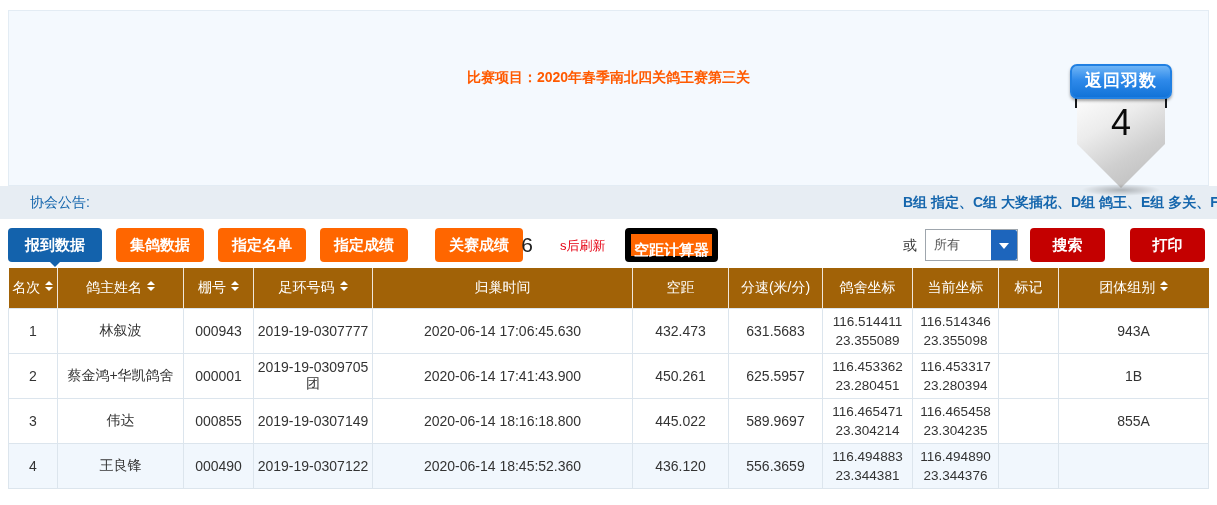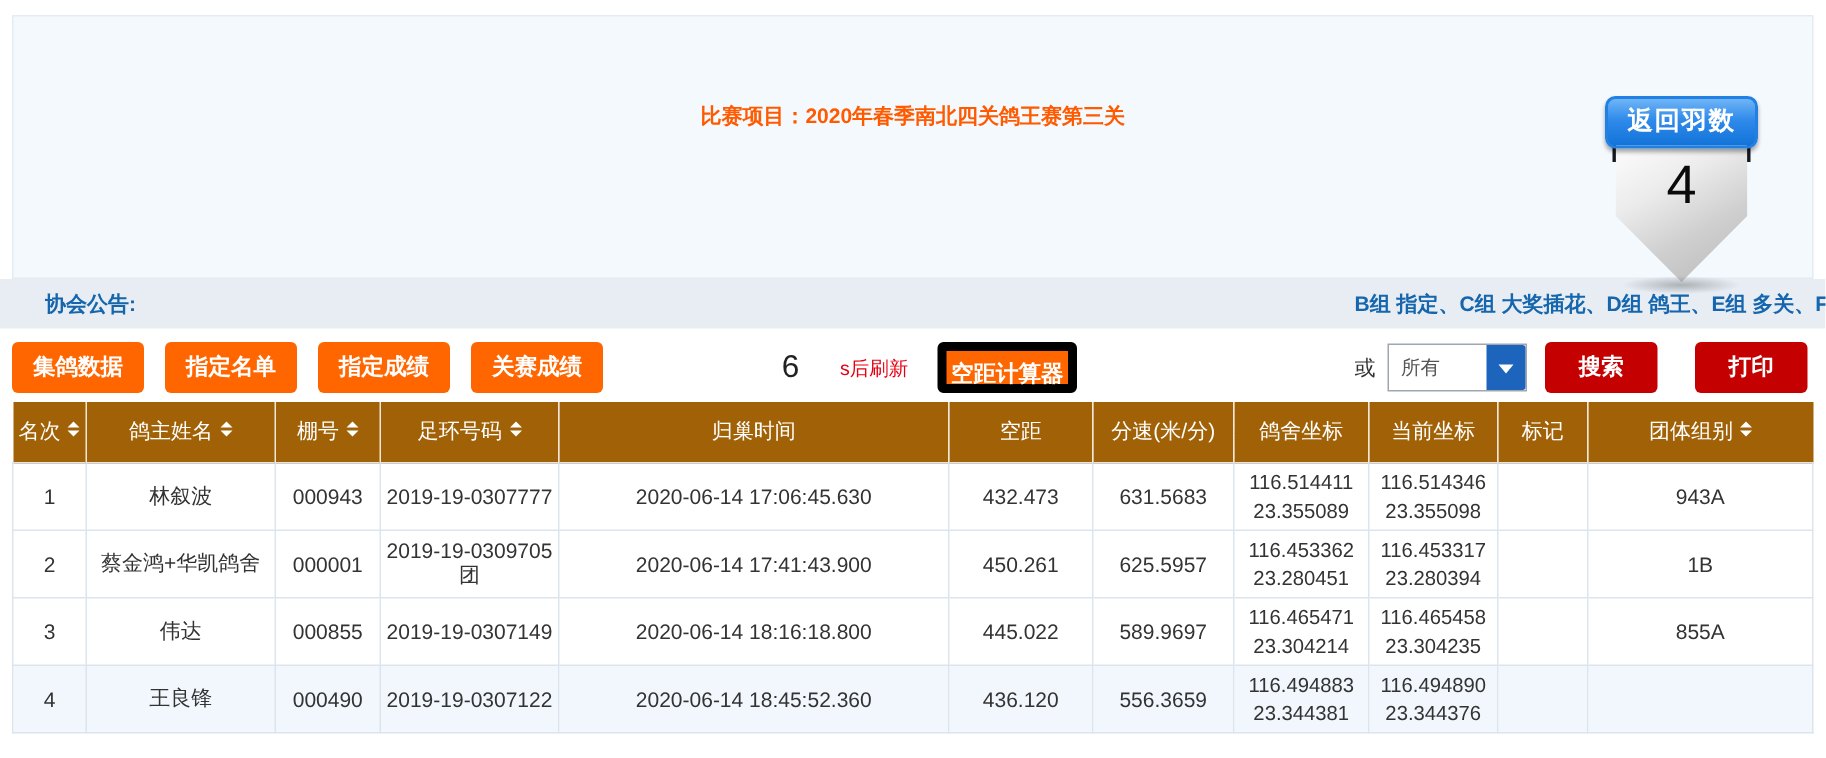--- a/index.html
+++ b/index.html
@@ -35,21 +35,21 @@
     background:linear-gradient(#6fb5f6 0%,#2f8aea 45%,#1273d8 100%);
     border:2px solid #2180e2;border-radius:7px;color:#fff;font-size:17px;
     font-weight:bold;text-align:center;line-height:30px;letter-spacing:1px;
     box-shadow:0 2px 3px rgba(0,0,0,.35);}
   .badge-shadow{position:absolute;left:13px;top:124px;width:80px;height:12px;
     background:radial-gradient(ellipse at center,rgba(0,0,0,.25) 0%,rgba(0,0,0,0) 70%);}
   
   .announce{position:absolute;left:0;top:186px;width:1217px;height:33px;
     background:#e7edf3;}
   .announce-label{position:absolute;left:30px;top:8px;font-size:14px;
-    font-weight:bold;color:#1566ad;}
+    font-weight:normal;color:#1566ad;}
   .announce-marquee{position:absolute;left:903px;top:8px;font-size:14px;
     font-weight:bold;color:#1566ad;white-space:nowrap;}
   
   .toolbar{position:absolute;left:0;top:228px;width:1217px;height:36px;}
   .tabs{position:absolute;left:8px;top:0;display:flex;}
   .tab{position:relative;height:34px;line-height:34px;padding:0 14px;
     margin-right:14px;background:#ff6600;color:#fff;font-size:15px;
     font-weight:bold;border-radius:4px;text-align:center;cursor:pointer;}
   .tab:nth-child(4){margin-right:27px;}
   .tab.active{background:#1362ac;padding:0 17px;}
@@ -124,20 +124,21 @@
   <div class="badge-shadow"></div>
 </div>
 
 <div class="announce">
   <span class="announce-label">协会公告:</span>
   <span class="announce-marquee">B组 指定、C组 大奖插花、D组 鸽王、E组 多关、F</span>
 </div>
 
 <div class="toolbar">
   <div class="tabs" id="tabs">
+      <div class="tab active">报到数据</div>
       <div class="tab">集鸽数据</div>
       <div class="tab">指定名单</div>
       <div class="tab">指定成绩</div>
       <div class="tab">关赛成绩</div>
     </div>
   <div class="countdown">6</div>
   <div class="refresh-suffix">s后刷新</div>
   <div class="calc-btn">空距计算器</div>
   <input class="search-input" type="text" placeholder="请输入您要查询的内容" style="">
   <div class="or-label">或</div>

